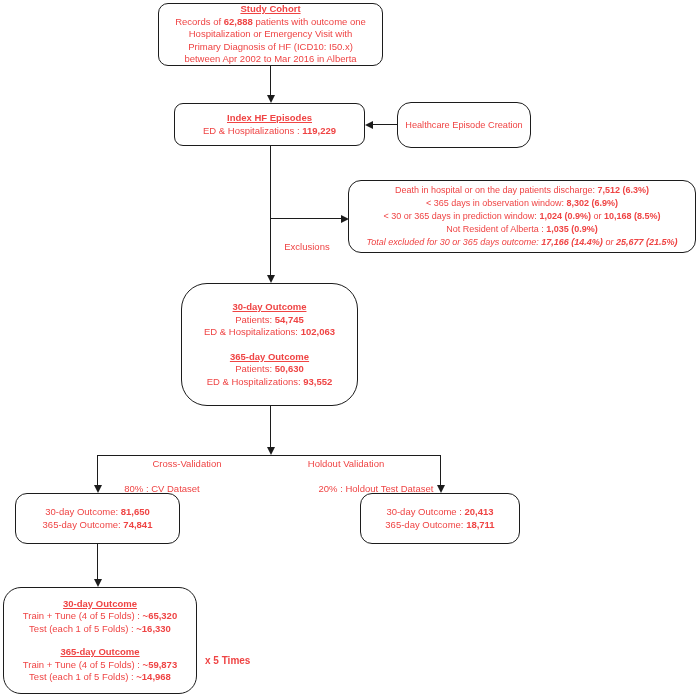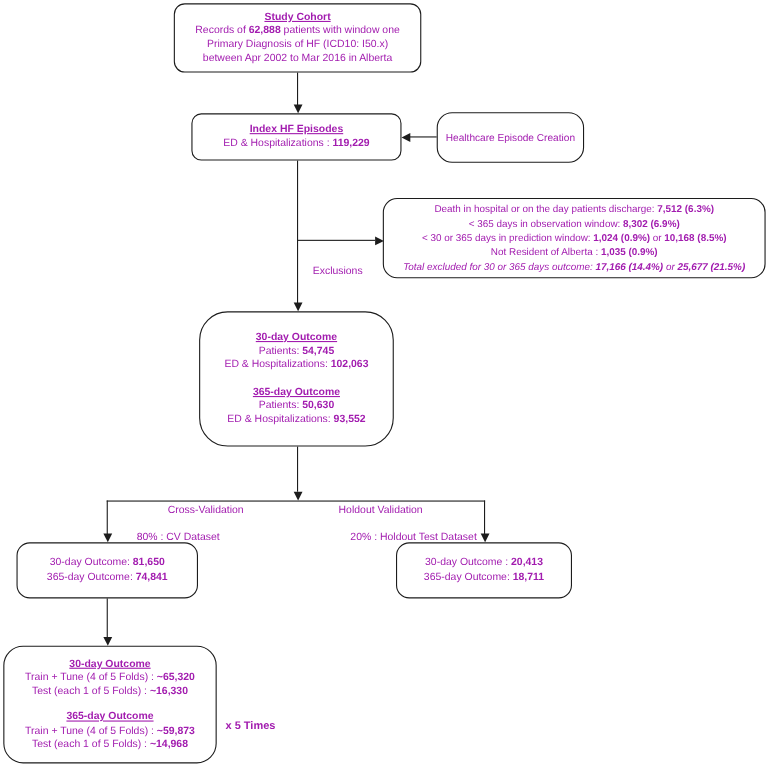--- a/index.html
+++ b/index.html
@@ -1,18 +1,18 @@
 <!DOCTYPE html>
 <html><head>
 <meta charset="utf-8">
 <style>
   html,body{margin:0;padding:0;background:#ffffff;}
   .canvas{
     position:relative;width:700px;height:697px;background:#ffffff;
-    font-family:"Liberation Sans", sans-serif;color:#a21caf;overflow:hidden;
+    font-family:"Liberation Sans", sans-serif;color:#ef4444;overflow:hidden;
   }
   .box{
     position:absolute;box-sizing:border-box;background:#fff;
     border:1.2px solid #1c1c1c;display:flex;flex-direction:column;
     justify-content:center;align-items:center;text-align:center;
   }
   .ln{font-size:9.5px;line-height:12.5px;white-space:nowrap;}
   .sm .ln{font-size:9px;line-height:13px;}
   b{font-weight:bold;}
   .hd{font-weight:bold;text-decoration:underline;}
@@ -50,21 +50,22 @@
   #lbl-hopct{left:286px;top:463px;width:180px;}
   #lbl-x5{left:205px;top:635px;width:60px;text-align:left;font-weight:bold;font-size:10px;}
 </style>
 </head>
 <body>
 
 <div class="canvas">
 
   <div class="box" id="study">
     <div class="ln hd">Study Cohort</div>
-    <div class="ln"><span>Records of </span><b>62,888</b><span> patients with window one</span></div>
+    <div class="ln"><span>Records of </span><b>62,888</b><span> patients with outcome one</span></div>
+    <div class="ln">Hospitalization or Emergency Visit with</div>
     <div class="ln">Primary Diagnosis of HF (ICD10: I50.x)</div>
     <div class="ln">between Apr 2002 to Mar 2016 in Alberta</div>
   </div>
 
   <div class="vline" style="left:270px;top:66px;height:30px;"></div>
   <div class="arrD" style="left:267px;top:95px;"></div>
 
   <div class="box" id="index">
     <div class="ln hd">Index HF Episodes</div>
     <div class="ln"><span>ED &amp; Hospitalizations : </span><b>119,229</b></div>

